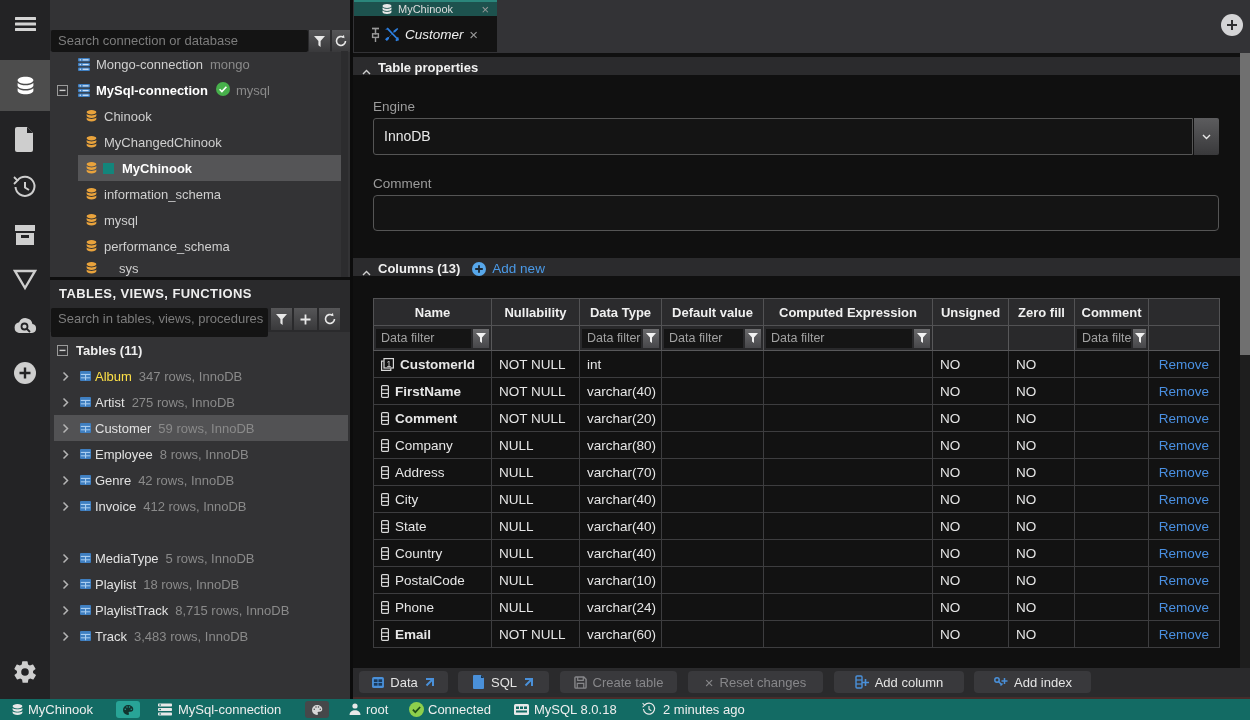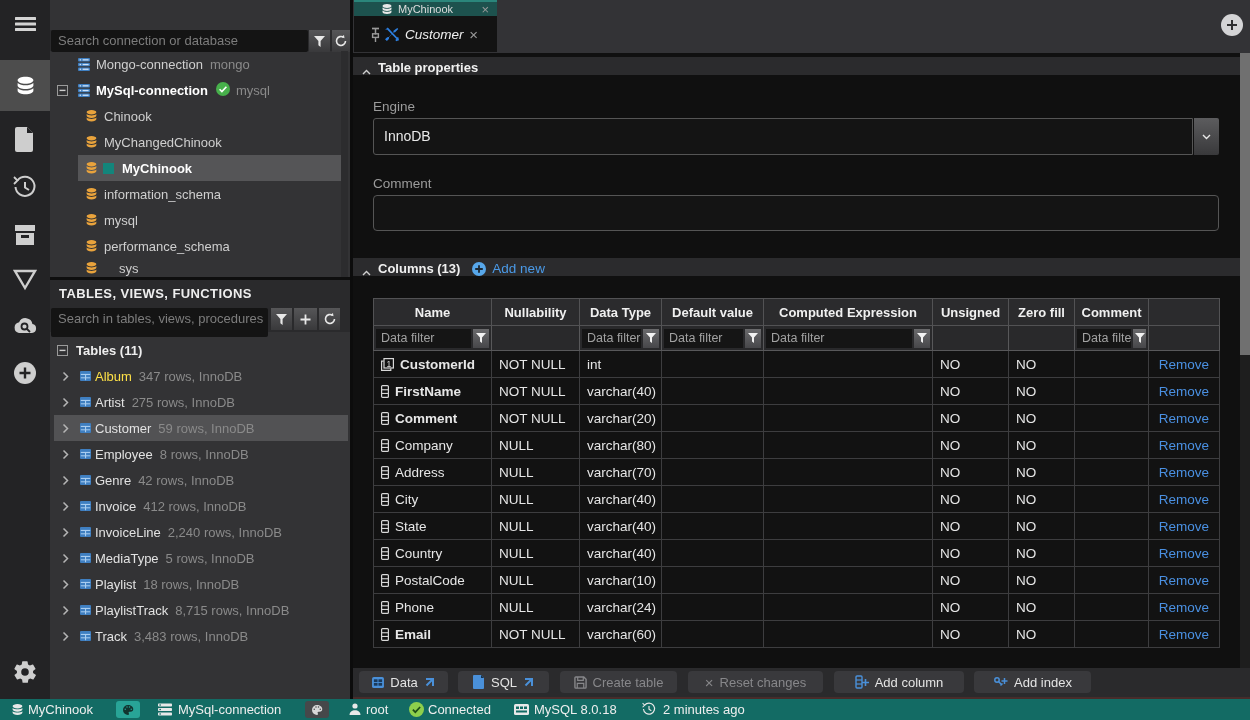--- a/index.html
+++ b/index.html
@@ -329,35 +329,20 @@
       </svg>
       <span style="width:11px"></span>
       <svg width="11" height="10" viewBox="0 0 11 10">
         <rect width="11" height="10" rx="1" fill="#3f7fc1"></rect>
         <rect x="0.8" y="2.9" width="9.4" height="1.1" fill="#a9cdf0"></rect>
         <rect x="5" y="4" width="1.1" height="5.2" fill="#a9cdf0"></rect>
         <rect x="0.8" y="6.3" width="9.4" height="1" fill="#a9cdf0"></rect>
       </svg>
       <span style="margin-left:4px;color:#e2e2e2">Invoice</span>
       <span class="dim">412 rows, InnoDB</span>
-    </div>
-  <div class="trow" style="top:519px;left:4px;width:294px;padding-left:4px">
-      <span style="width:4px"></span>
-      <svg width="7" height="11" viewBox="0 0 7 11">
-        <path d="M1.5 1.5l4 4-4 4" fill="none" stroke="#b5b5b5" stroke-width="1.5"></path>
-      </svg>
-      <span style="width:11px"></span>
-      <svg width="11" height="10" viewBox="0 0 11 10">
-        <rect width="11" height="10" rx="1" fill="#3f7fc1"></rect>
-        <rect x="0.8" y="2.9" width="9.4" height="1.1" fill="#a9cdf0"></rect>
-        <rect x="5" y="4" width="1.1" height="5.2" fill="#a9cdf0"></rect>
-        <rect x="0.8" y="6.3" width="9.4" height="1" fill="#a9cdf0"></rect>
-      </svg>
-      <span style="margin-left:4px;color:#e2e2e2">InvoiceLine</span>
-      <span class="dim">2,240 rows, InnoDB</span>
     </div>
   <div class="trow" style="top:545px;left:4px;width:294px;padding-left:4px">
       <span style="width:4px"></span>
       <svg width="7" height="11" viewBox="0 0 7 11">
         <path d="M1.5 1.5l4 4-4 4" fill="none" stroke="#b5b5b5" stroke-width="1.5"></path>
       </svg>
       <span style="width:11px"></span>
       <svg width="11" height="10" viewBox="0 0 11 10">
         <rect width="11" height="10" rx="1" fill="#3f7fc1"></rect>
         <rect x="0.8" y="2.9" width="9.4" height="1.1" fill="#a9cdf0"></rect>

